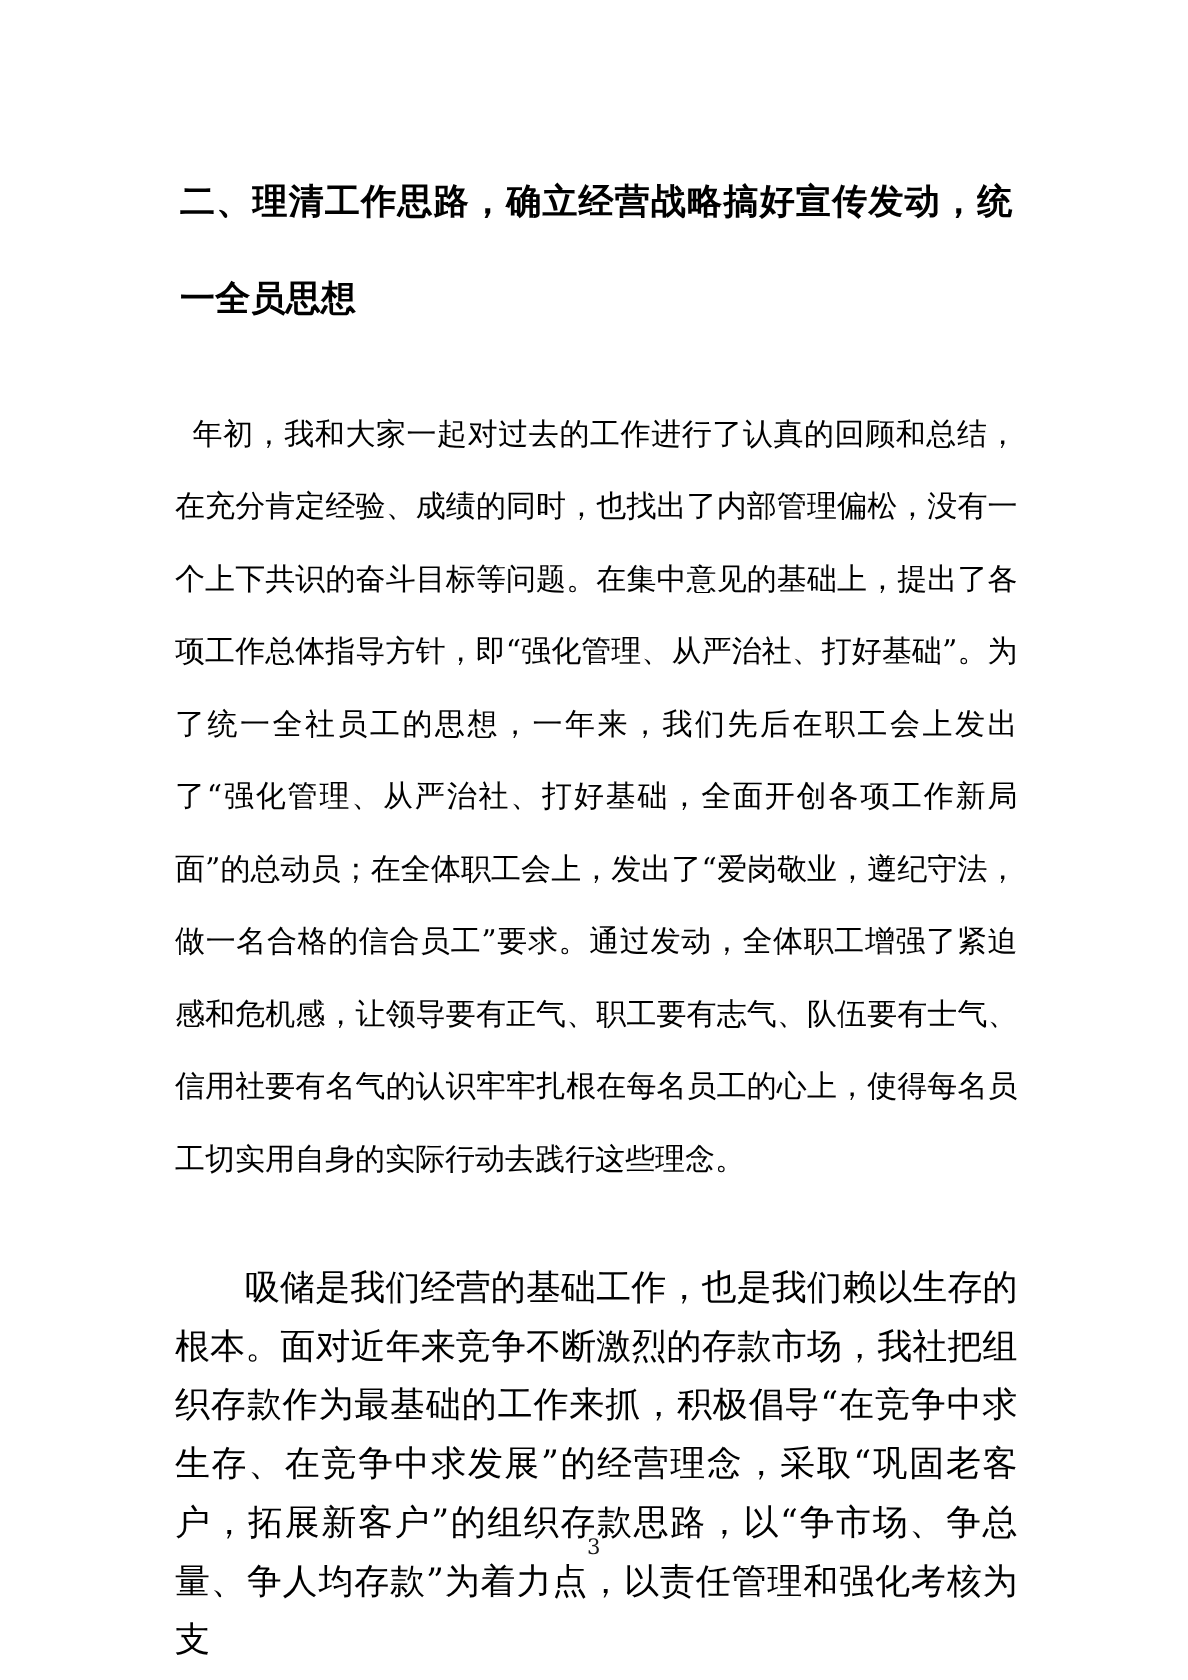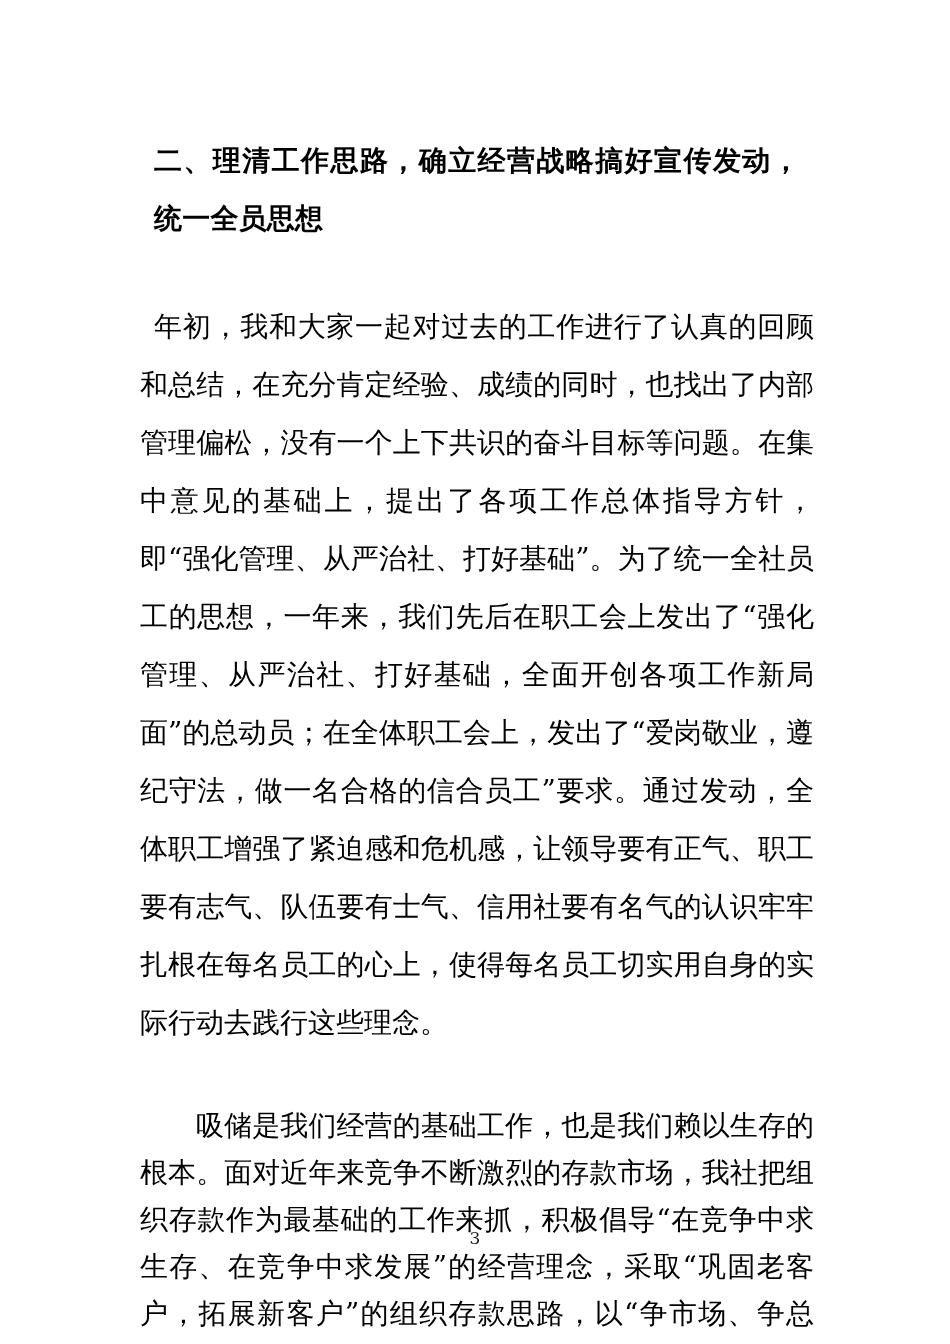--- a/index.html
+++ b/index.html
@@ -24,43 +24,43 @@
     position: absolute;
     left: 140px;
     top: 0;
     width: 674px;
   }
 
   
   .heading-flush {
     font-size: 28px;
     font-weight: bold;
-    line-height: 58px;
+    line-height: 78px;
     letter-spacing: 0.2px;
     text-align: justify;
     text-justify: inter-ideograph;
-    margin: 14px;
+    margin: 4px;
     padding: 0;
   }
 
   
   .heading-indent {
     font-size: 26px;
     font-weight: bold;
     line-height: 52px;
     text-indent: 52px;
     letter-spacing: 0.2px;
     margin: 0;
     padding: 0;
     white-space: nowrap;
   }
 
   
   .para-loose {
-    font-size: 28px;
+    font-size: 24px;
     font-weight: normal;
     line-height: 58px;
     text-align: justify;
     text-justify: inter-ideograph;
     text-indent: 14px;
     margin: 0;
     padding: 0;
   }
 
   

